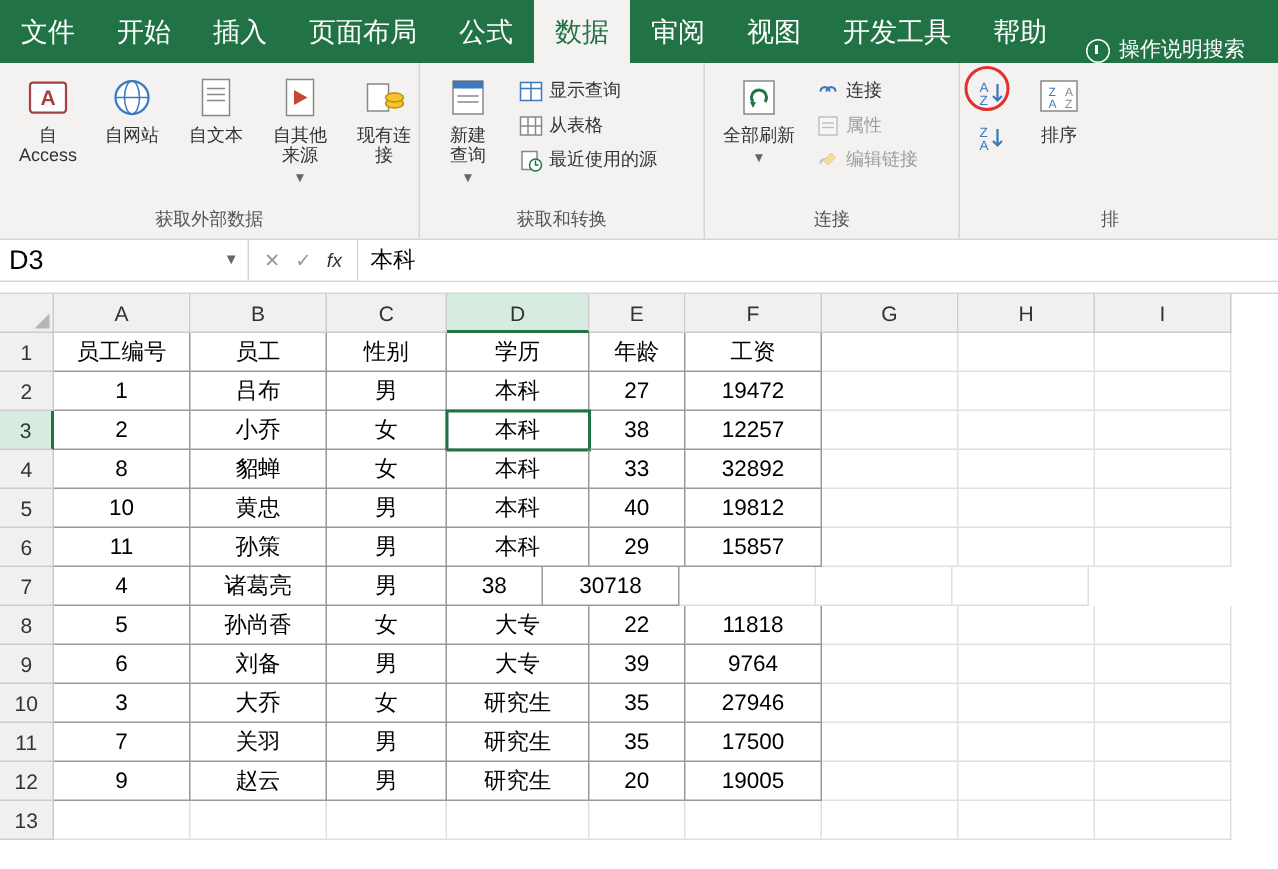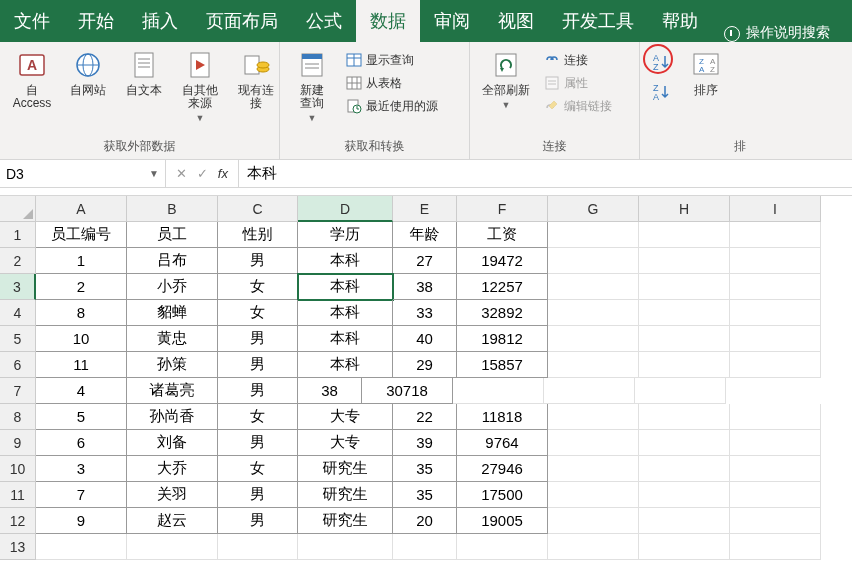--- a/index.html
+++ b/index.html
@@ -14,29 +14,29 @@
 .bulb::after { content: ""; position: absolute; left: 5px; top: 3px; width: 2px; height: 6px; background: #fff; }
 
 
 .ribbon { background: #f3f2f1; border-bottom: 1px solid #d6d6d6; height: 118px; display: flex; }
 .rg { border-right: 1px solid #d6d6d6; display: flex; flex-direction: column; }
 .rg-row { display: flex; flex: 1; align-items: flex-start; padding: 4px 6px 0 6px; gap: 4px; }
 .rg-label { text-align: center; font-size: 12px; color: #555; padding: 2px 0 4px 0; }
 .big-btn { display: flex; flex-direction: column; align-items: center; gap: 2px; padding: 2px 6px; cursor: pointer; min-width: 52px; }
 .big-btn .ico { width: 34px; height: 34px; }
 .big-btn span { font-size: 12px; color: #333; text-align: center; line-height: 13px; }
-.small-btn { display: flex; align-items: flex-start; gap: 4px; padding: 2px 4px; cursor: pointer; font-size: 12px; color: #333; }
+.small-btn { display: flex; align-items: center; gap: 4px; padding: 2px 4px; cursor: pointer; font-size: 12px; color: #333; }
 .small-btn .si { width: 16px; height: 16px; }
 .vstack { display: flex; flex-direction: column; gap: 2px; }
 .disabled { opacity: 0.45; }
 
 
 .fbar { height: 28px; border-bottom: 1px solid #d6d6d6; display: flex; align-items: stretch; background: #fff; }
 .namebox { width: 166px; border-right: 1px solid #d6d6d6; display: flex; align-items: center; padding: 0 6px; justify-content: space-between; }
-.namebox input { border: none; outline: none; width: 100px; font-size: 14px; }
+.namebox input { border: none; outline: none; width: 100px; font-size: 18px; }
 .namebox .dd { font-size: 10px; color: #666; }
 .fx-btns { display: flex; align-items: center; gap: 10px; padding: 0 10px; border-right: 1px solid #d6d6d6; color: #999; }
 .formula-input { flex: 1; border: none; outline: none; padding: 0 8px; font-size: 15px; }
 
 
 .spacer { height: 8px; background: #fff; border-bottom: 1px solid #d6d6d6; }
 
 
 .sheet { display: flex; }
 .corner { width: 36px; height: 26px; background: #f0f0f0; border-right: 1px solid #ccc; border-bottom: 1px solid #ccc; position: relative; }

